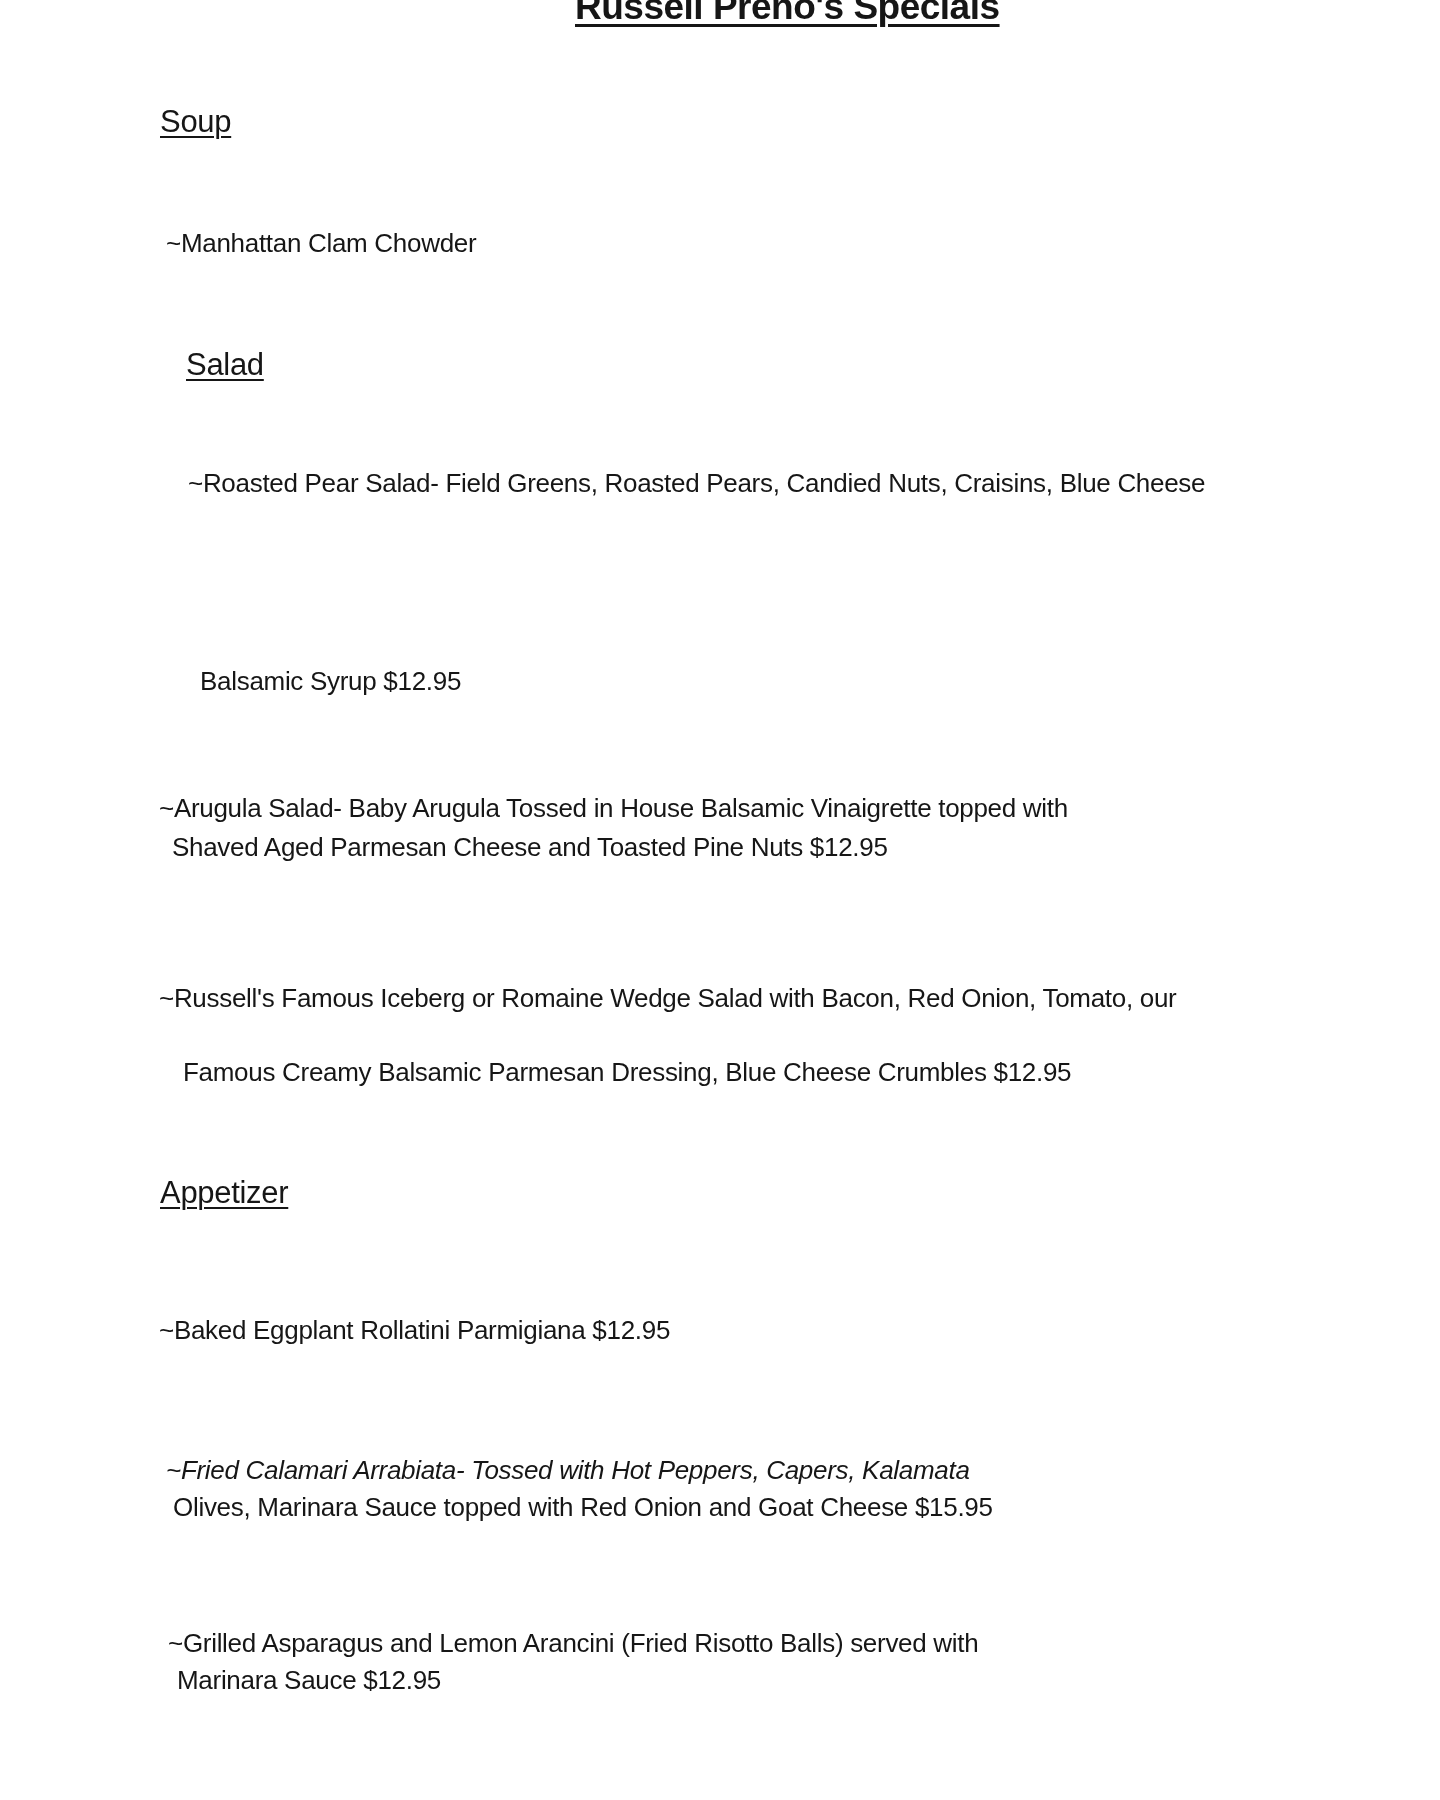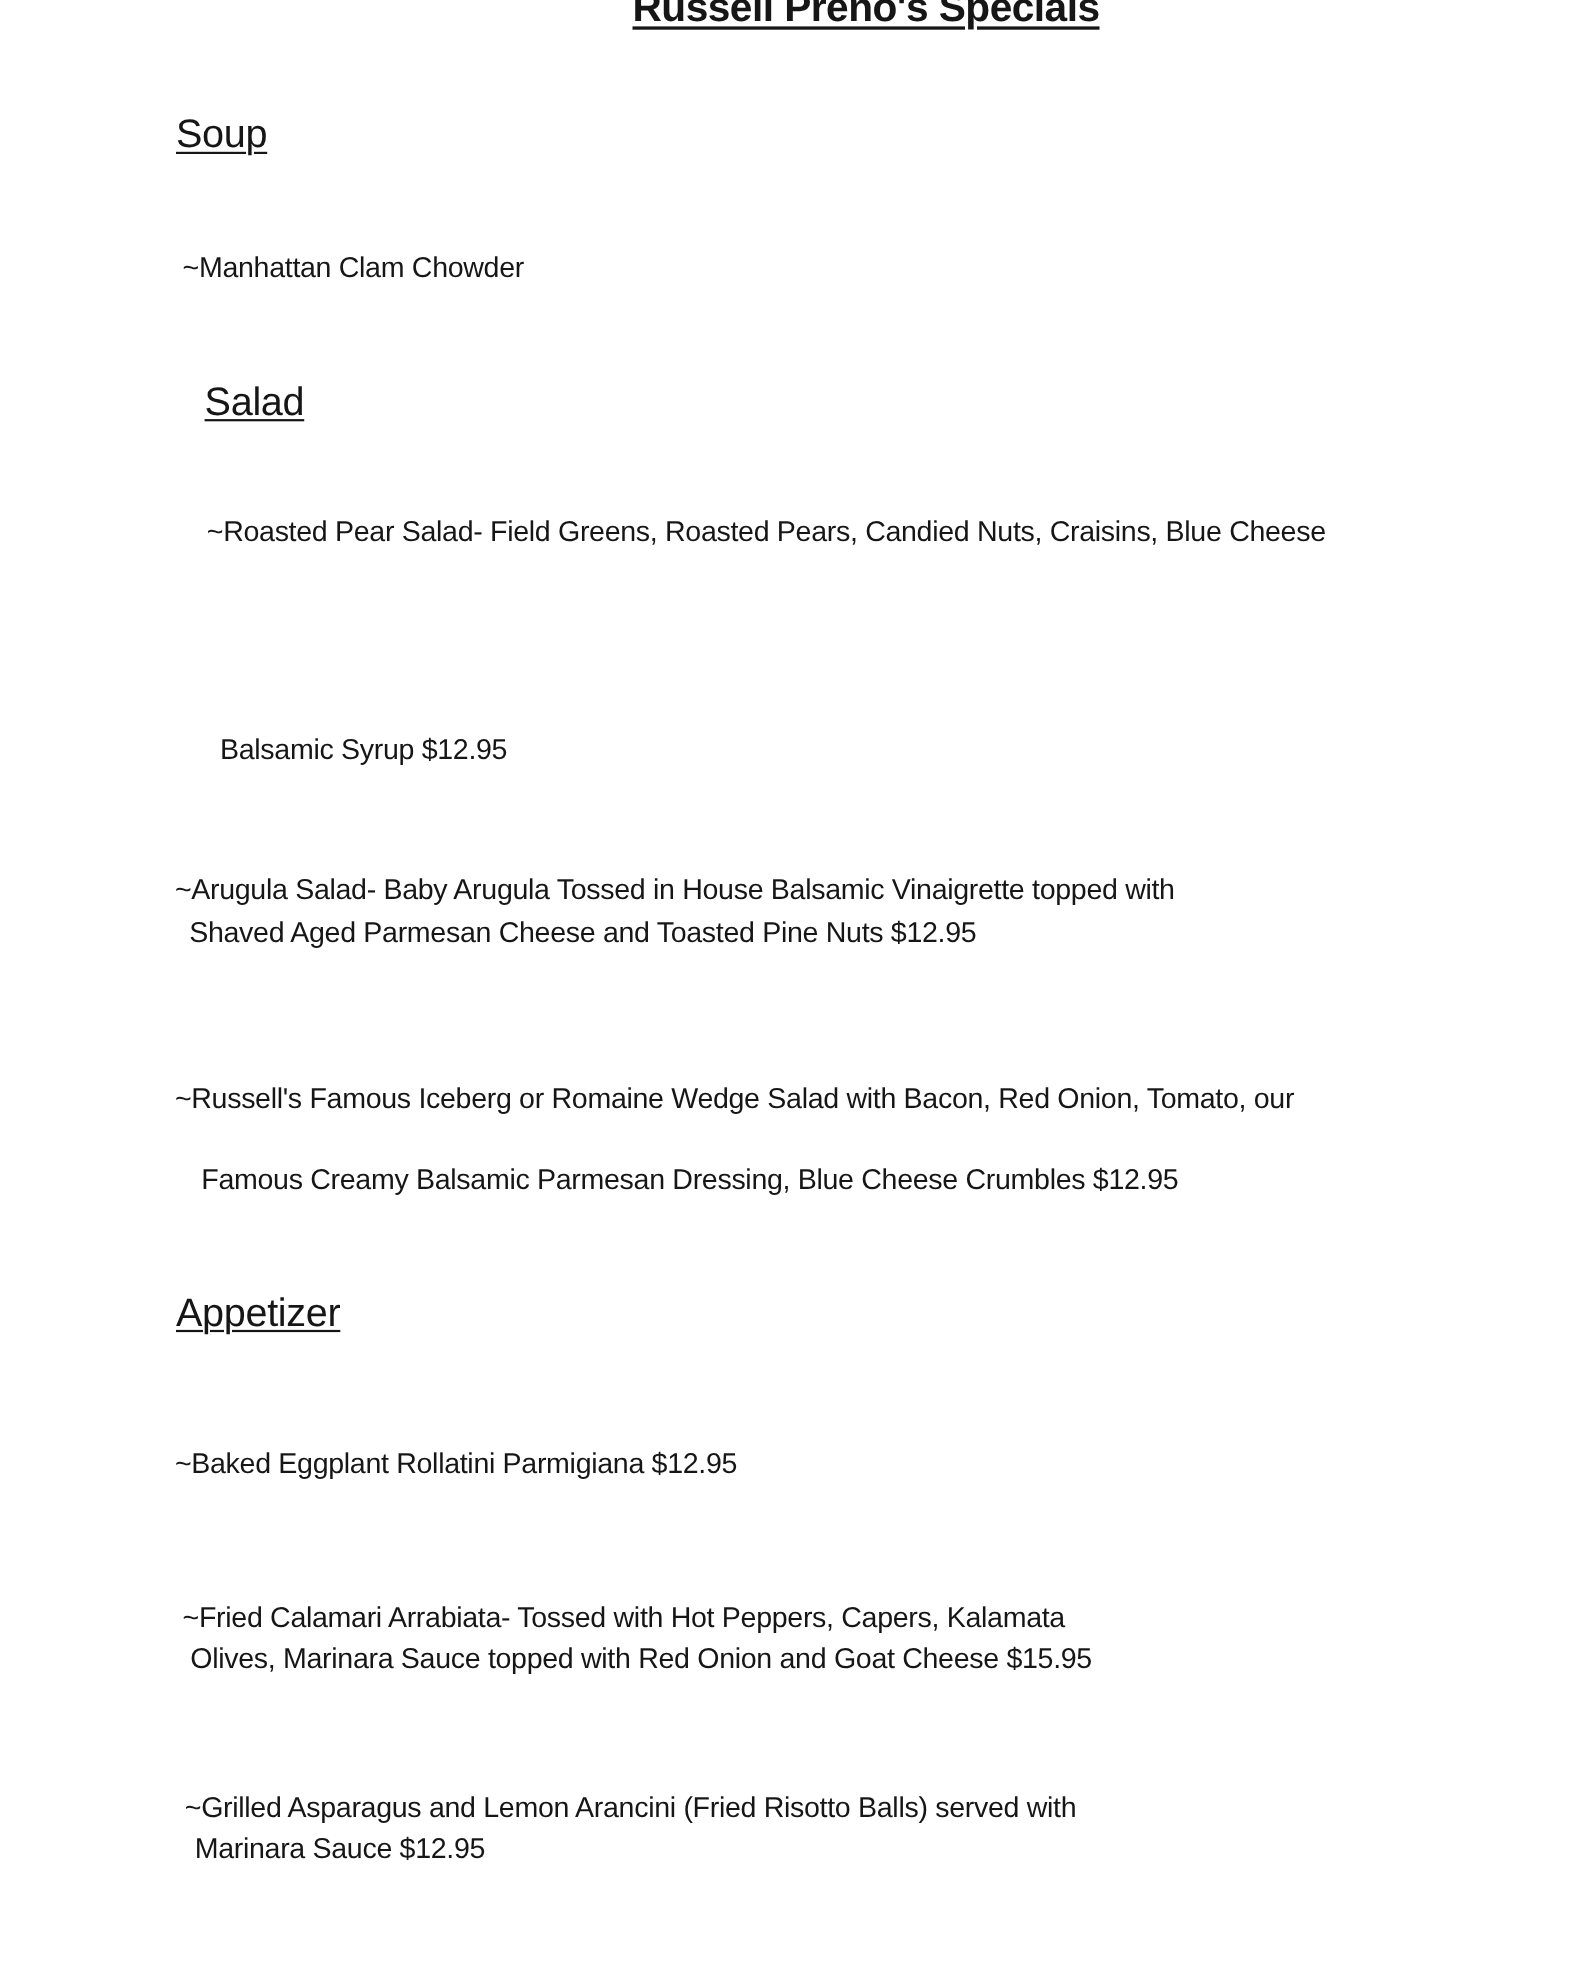--- a/index.html
+++ b/index.html
@@ -26,21 +26,21 @@
     line-height: 48px;
     letter-spacing: -0.5px;
     white-space: nowrap;
     text-decoration: underline;
     text-decoration-thickness: 3px;
     text-underline-offset: 5px;
   }
   .heading {
     position: absolute;
     margin: 0;
-    font-size: 36px;
+    font-size: 31px;
     font-weight: 400;
     line-height: 34px;
     letter-spacing: -0.3px;
     white-space: nowrap;
     text-decoration: underline;
     text-decoration-thickness: 2px;
     text-underline-offset: 4px;
   }
   .line {
     position: absolute;
@@ -72,19 +72,19 @@
   <p class="line" style="left:159px; top:791px;text-align:center;">~Arugula Salad- Baby Arugula Tossed in House Balsamic Vinaigrette topped with</p>
   <p class="line" style="left:172px; top:830px;">Shaved Aged Parmesan Cheese and Toasted Pine Nuts $12.95</p>
 
   <p class="line" style="left:159px; top:981px;">~Russell's Famous Iceberg or Romaine Wedge Salad with Bacon, Red Onion, Tomato, our</p>
   <p class="line" style="left:183px; top:1055px;">Famous Creamy Balsamic Parmesan Dressing, Blue Cheese Crumbles $12.95</p>
 
   <h2 class="heading" style="left:160px; top:1176px;">Appetizer</h2>
 
   <p class="line" style="left:159px; top:1313px;">~Baked Eggplant Rollatini Parmigiana $12.95</p>
 
-  <p class="line" style="left:166px; top:1453px;">~Fried Calamari Arrabiata- Tossed with Hot Peppers, Capers, Kalamata</p>
+  <p class="line" style="left:166px; top:1453px;font-style:italic;">~Fried Calamari Arrabiata- Tossed with Hot Peppers, Capers, Kalamata</p>
   <p class="line" style="left:173px; top:1490px;">Olives, Marinara Sauce topped with Red Onion and Goat Cheese $15.95</p>
 
   <p class="line" style="left:168px; top:1626px;">~Grilled Asparagus and Lemon Arancini (Fried Risotto Balls) served with</p>
   <p class="line" style="left:177px; top:1663px;">Marinara Sauce $12.95</p>
 
 </div>
 
 </body></html>

